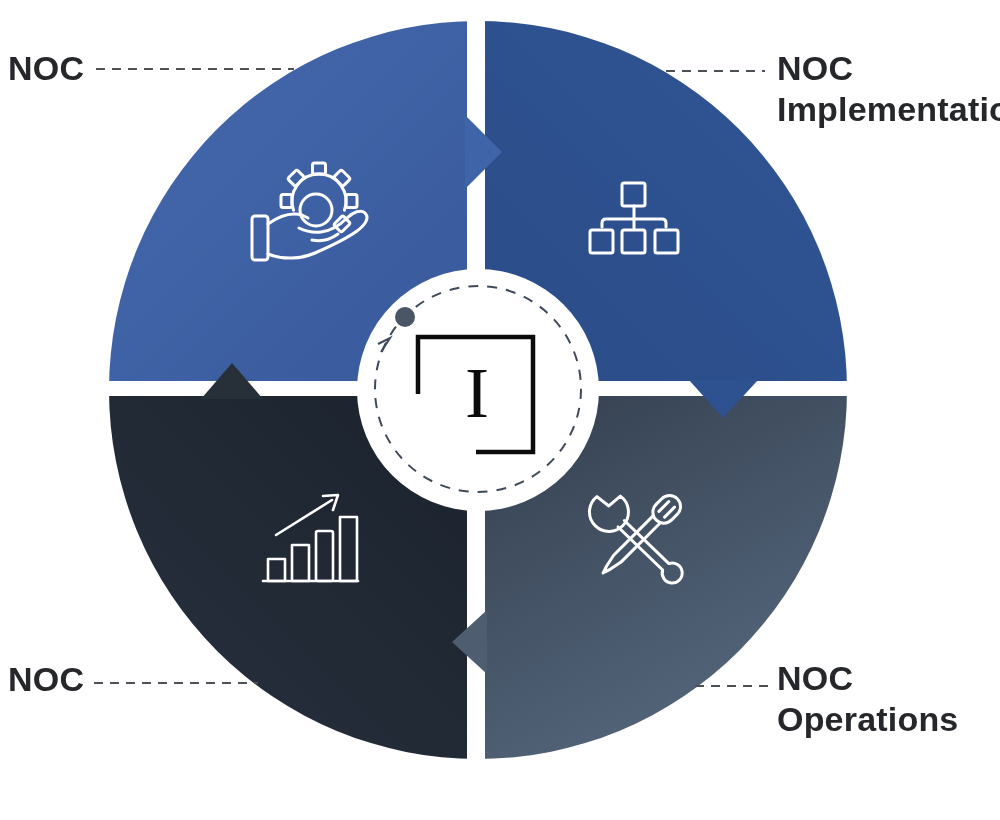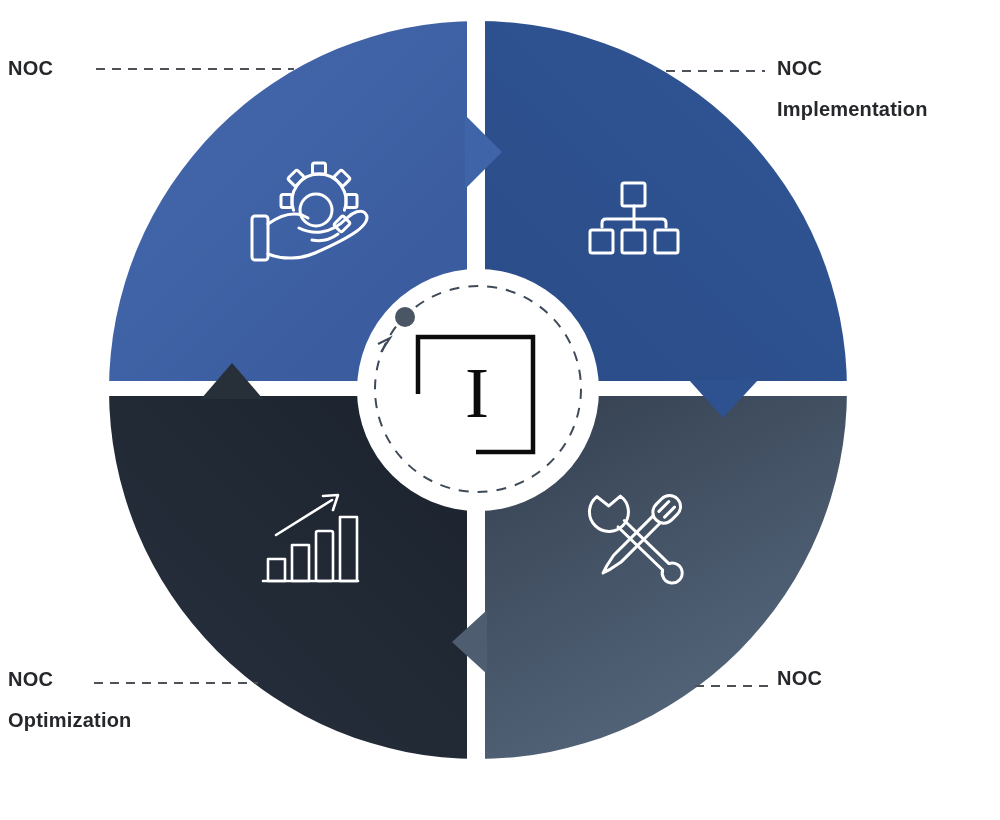--- a/index.html
+++ b/index.html
@@ -6,21 +6,21 @@
   .stage{
     position:relative;
     width:1000px;height:820px;
     background:#ffffff;
     overflow:hidden;
     font-family:"Liberation Sans","DejaVu Sans",sans-serif;
   }
   .stage svg{position:absolute;left:0;top:0;}
   .label{
     position:absolute;
-    font-size:20px;
+    font-size:34px;
     font-weight:600;
     line-height:41px;
     letter-spacing:.2px;
     color:#25272a;
     white-space:nowrap;
   }
   .label-tl{left:8px;top:48px;}
   .label-tr{left:777px;top:48px;}
   .label-bl{left:8px;top:659px;}
   .label-br{left:777px;top:658px;}
@@ -128,19 +128,19 @@
 
   <div class="label label-tl">
     <div>NOC</div>
   </div>
   <div class="label label-tr">
     <div>NOC</div>
     <div>Implementation</div>
   </div>
   <div class="label label-bl">
     <div>NOC</div>
-    <div>Optimization</div>
   </div>
   <div class="label label-br">
     <div>NOC</div>
+    <div>Operations</div>
   </div>
 
 </div>
 
 </body></html>

